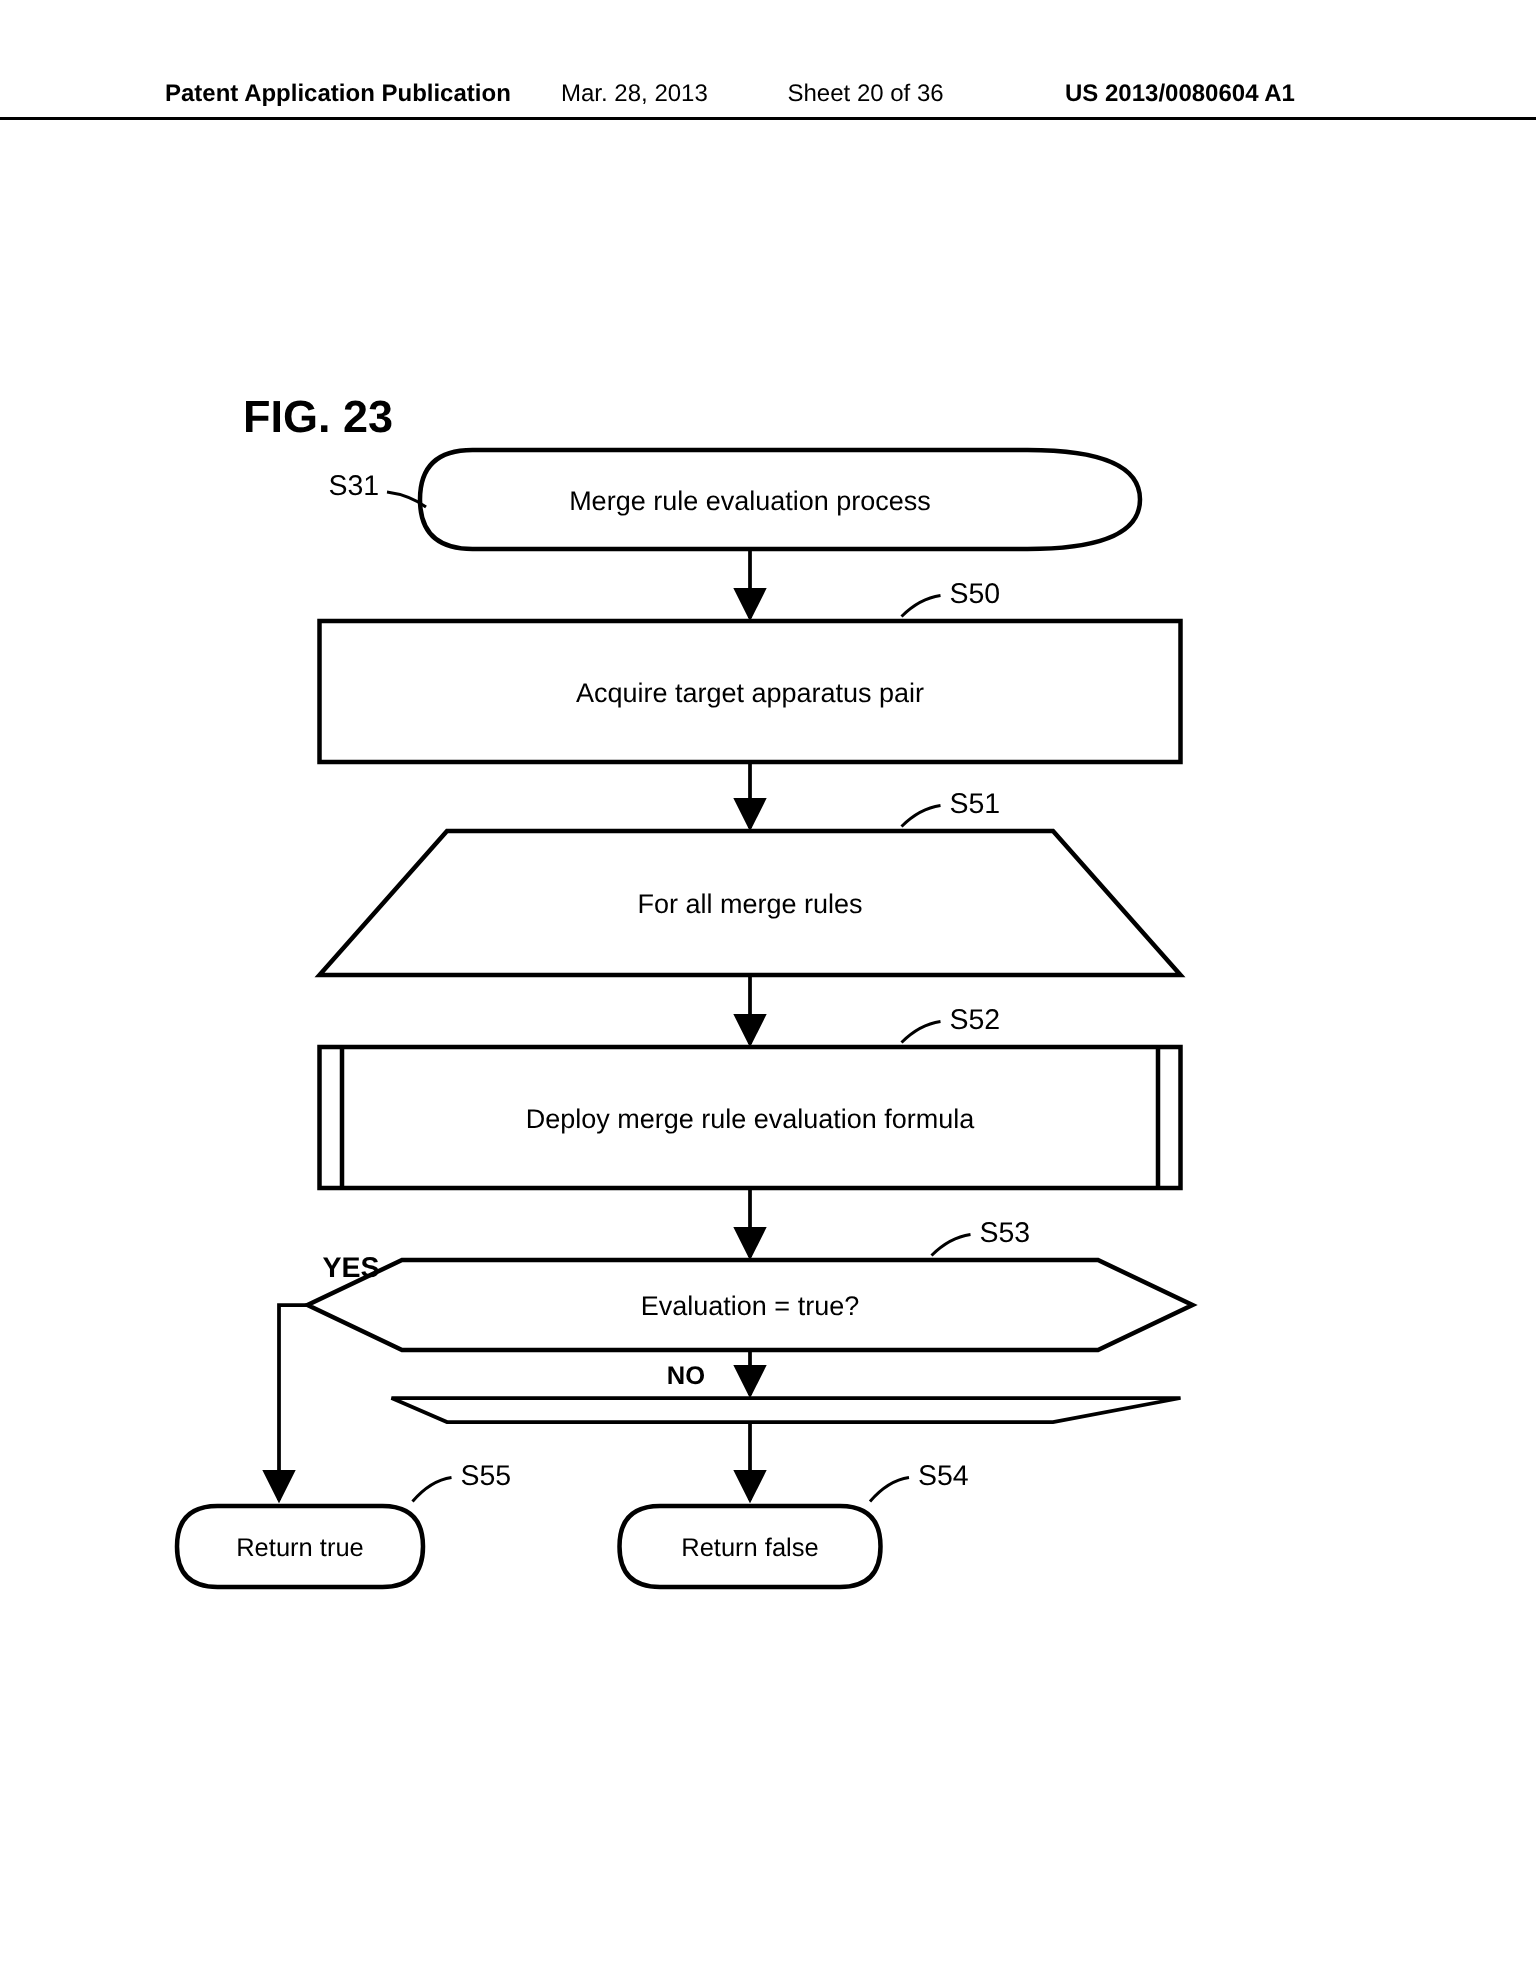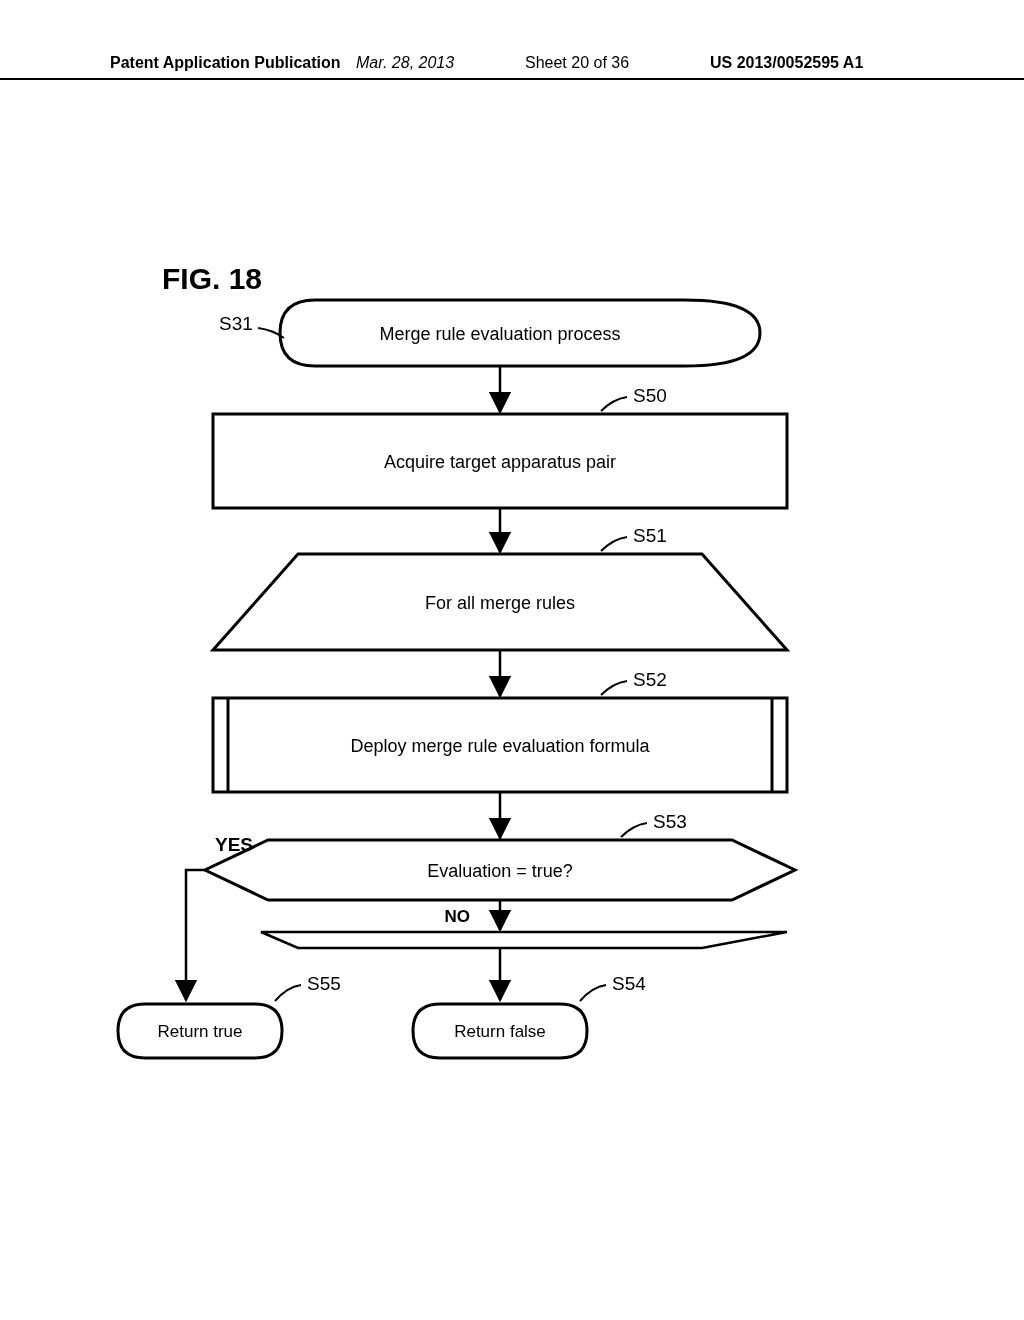--- a/index.html
+++ b/index.html
@@ -1,41 +1,41 @@
 <!DOCTYPE html>
 <html><head>
 <meta charset="utf-8">
 <style>
   * { box-sizing: border-box; margin: 0; padding: 0; }
   html, body { width: 1024px; height: 1320px; background: #fff; font-family: Arial, Helvetica, sans-serif; color: #000; }
   .page { position: relative; width: 1024px; height: 1320px; padding-left: 13px; }
   .header-row { position: absolute; top: 78px; left: 0; width: 1024px; border-bottom: 2px solid #000; }
   .hdr-left { position: absolute; left: 110px; top: -24px; font-weight: bold; }
-  .hdr-mid  { position: absolute; left: 356px; top: -24px; font-style: italic; }
+  .hdr-mid  { position: absolute; left: 374px; top: -24px; }
   .hdr-sheet{ position: absolute; left: 525px; top: -24px; }
   .hdr-right{ position: absolute; left: 710px; top: -24px; font-weight: bold; }
   .fig-label { position: absolute; left: 162px; top: 262px; font-size: 30px; font-weight: bold; }
   svg.flow { position: absolute; left: 0; top: 0; width: 1024px; height: 1320px; }
   .box-text { font-size: 18px; text-anchor: middle; dominant-baseline: middle; }
   .lbl-text { font-size: 19px; text-anchor: start; dominant-baseline: middle; font-weight: normal; }
   .small-text { font-size: 17px; text-anchor: middle; dominant-baseline: middle; }
 </style>
 </head>
 <body>
 
 <div class="page">
 
   <div class="header-row">
     <span class="hdr-left">Patent Application Publication</span>
     <span class="hdr-mid">Mar. 28, 2013</span>
     <span class="hdr-sheet">Sheet 20 of 36</span>
-    <span class="hdr-right">US 2013/0052595 A1</span>
+    <span class="hdr-right">US 2013/0080604 A1</span>
   </div>
 
-  <div class="fig-label">FIG. 18</div>
+  <div class="fig-label">FIG. 23</div>
 
   <svg class="flow" viewBox="0 0 1024 1320">
     <defs>
       <marker id="arrow" viewBox="0 0 10 10" refX="9" refY="5" markerWidth="9" markerHeight="9" orient="auto-start-reverse">
         <path d="M 0 0 L 10 5 L 0 10 z" fill="#000"></path>
       </marker>
     </defs>
 
     <g>
       <path d="M 315 300

